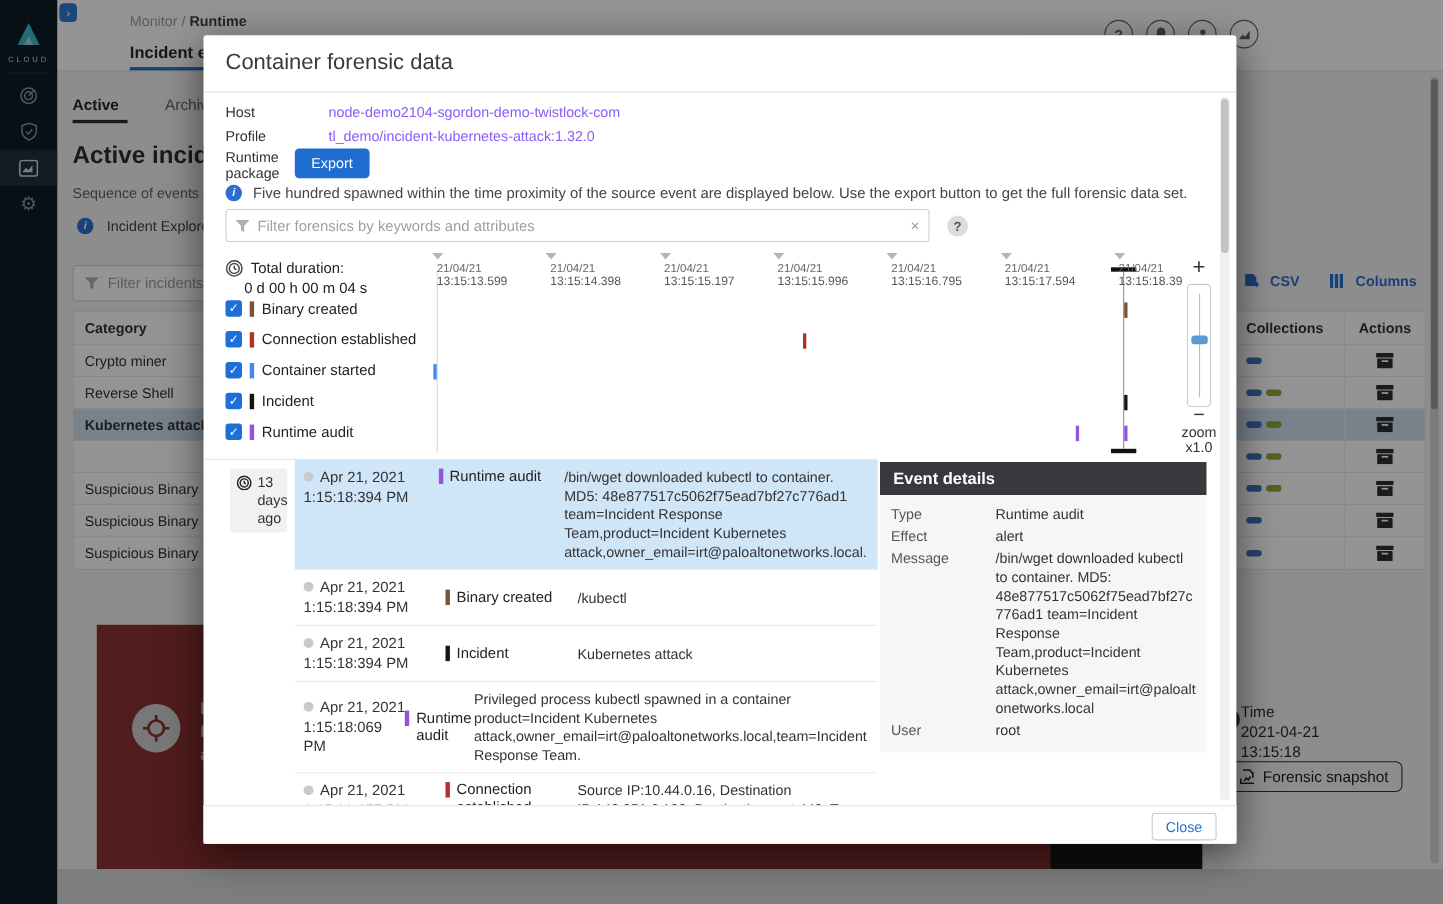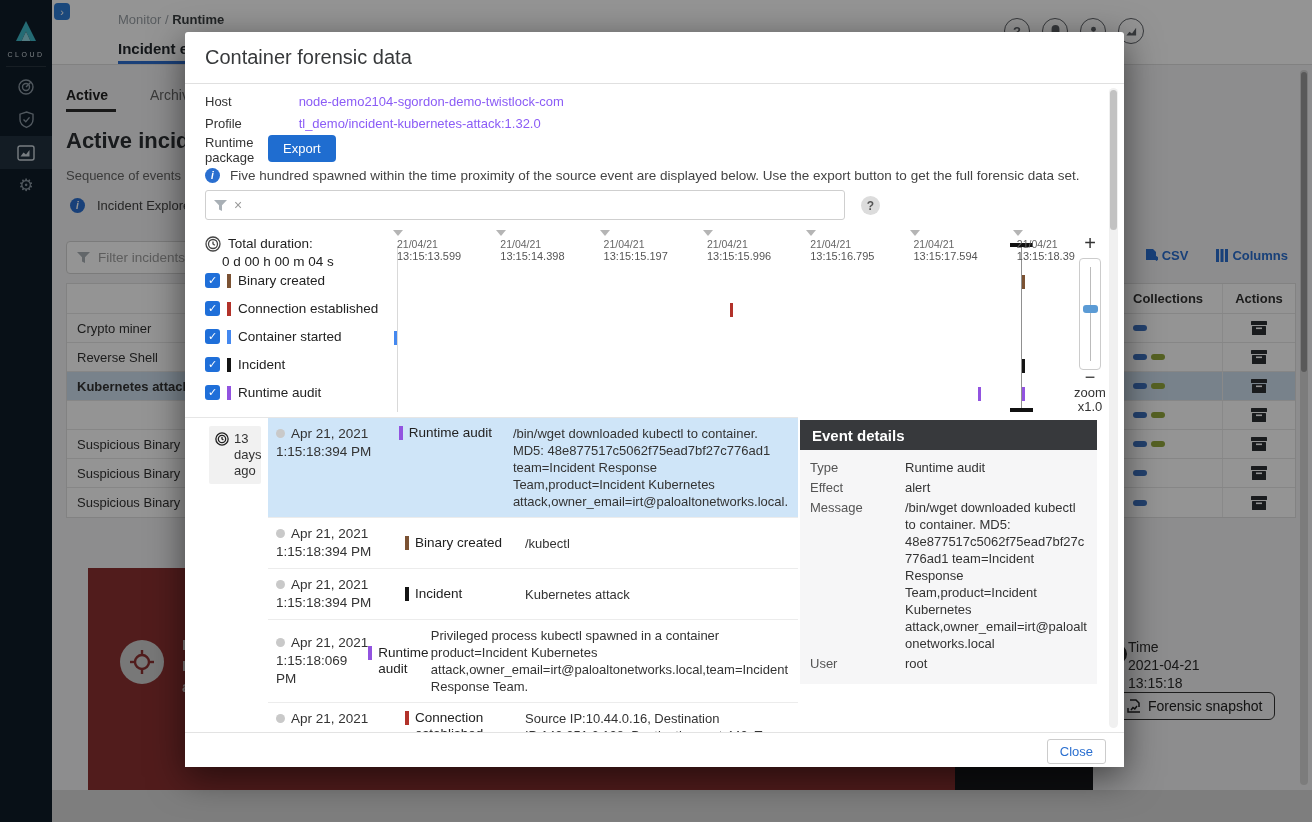--- a/index.html
+++ b/index.html
@@ -13,21 +13,21 @@
   .side-icon{width:52px;height:33px;display:flex;align-items:center;justify-content:center;color:#8b98a3}
   .side-icon.sel{background:#22313f;color:#cfd9e0}
   #logo-word{color:#cfd8dd;font-size:7px;letter-spacing:2.5px;text-align:center;width:52px}
   #topband{left:52px;top:0;width:1260px;height:65px;background:#ffffff;border-bottom:1px solid #dfdfdf}
   #content{left:52px;top:65px;width:1260px;height:725px;background:#f3f3f4}
   .crumb-dim{color:#9aa0a6}
   .crumb-cur{color:#3c4043;font-weight:bold}
   #main-tab{color:#24292e;font-size:15px;font-weight:bold}
   #main-tab-underline{background:#2e6fd0;height:3px}
   .subtab{font-size:14px}
-  .btn-link{color:#2a6fd0;font-weight:bold;font-size:13px;display:inline-flex;align-items:center;gap:4px}
+  .btn-link{color:#2a6fd0;font-weight:bold;font-size:13px;display:inline-flex;align-items:center;gap:11px}
   .itable{background:#fff;border:1px solid #e0e0e0}
   .trow{display:flex;height:29px;border-bottom:1px solid #e7e7e7;background:#fff;align-items:center}
   .trow.sel{background:#cfe0ef}
   .thead{font-weight:bold;height:30px;background:#fff}
   .tcell{padding:0 10px;height:100%;display:flex;align-items:center;border-right:1px solid #ececec}
   .cat{width:200px}
   .mid{flex:1}
   .sortc{width:26px;color:#8a8a8a;justify-content:center}
   .coll{width:100px;gap:4px}
   .act{width:72px;border-right:none;justify-content:center}
@@ -205,20 +205,21 @@
               <rect x="4.5" y="0" width="3" height="13"></rect>
               <rect x="9" y="0" width="3" height="13"></rect>
             </svg>
           </span>
         <span>Columns</span>
       </span>
     </div>
 
     <div class="itable abs" style="left:14px;top:218px;width:1230px">
       <div class="trow thead">
+        <div class="tcell cat">Category</div>
         <div class="tcell mid"></div>
         <div class="tcell sortc">↑</div>
         <div class="tcell coll" style="font-weight:bold">Collections</div>
         <div class="tcell act">Actions</div>
       </div>
       <div class="trow">
         <div class="tcell cat">Crypto miner</div>
         <div class="tcell mid"></div>
           <div class="tcell sortc"></div>
         <div class="tcell coll">
@@ -404,20 +405,21 @@
       <span class="info-dot" style="flex:none">i</span>
       <span style="font-size:13.5px;color:#444">Five hundred spawned within the time proximity of the source event are displayed below. Use the export button to get the full forensic data set.</span>
     </div>
 
     <div id="forensic-filter" class="abs" style="left:20px;top:158px">
       <span>
           <svg width="13" height="11" viewBox="0 0 13 11">
             <path d="M0 0h13l-5 5.2V11l-3-1.6V5.2z" fill="#a9b0b6"></path>
           </svg>
         </span>
+      <input type="text" placeholder="Filter forensics by keywords and attributes" style="">
       <span style="color:#9a9a9a;font-size:14px;cursor:pointer">×</span>
     </div>
     <span class="help-circle abs" style="left:676px;top:164px">?</span>
 
     <div class="abs" style="left:0;top:200px;width:939px;height:185px">
 
       <div class="abs" style="left:20px;top:4px;display:flex;gap:7px">
         <span>
             <svg width="16" height="16" viewBox="0 0 16 16" fill="none" stroke="#444" stroke-width="1.3">
               <circle cx="8" cy="8" r="7"></circle>

